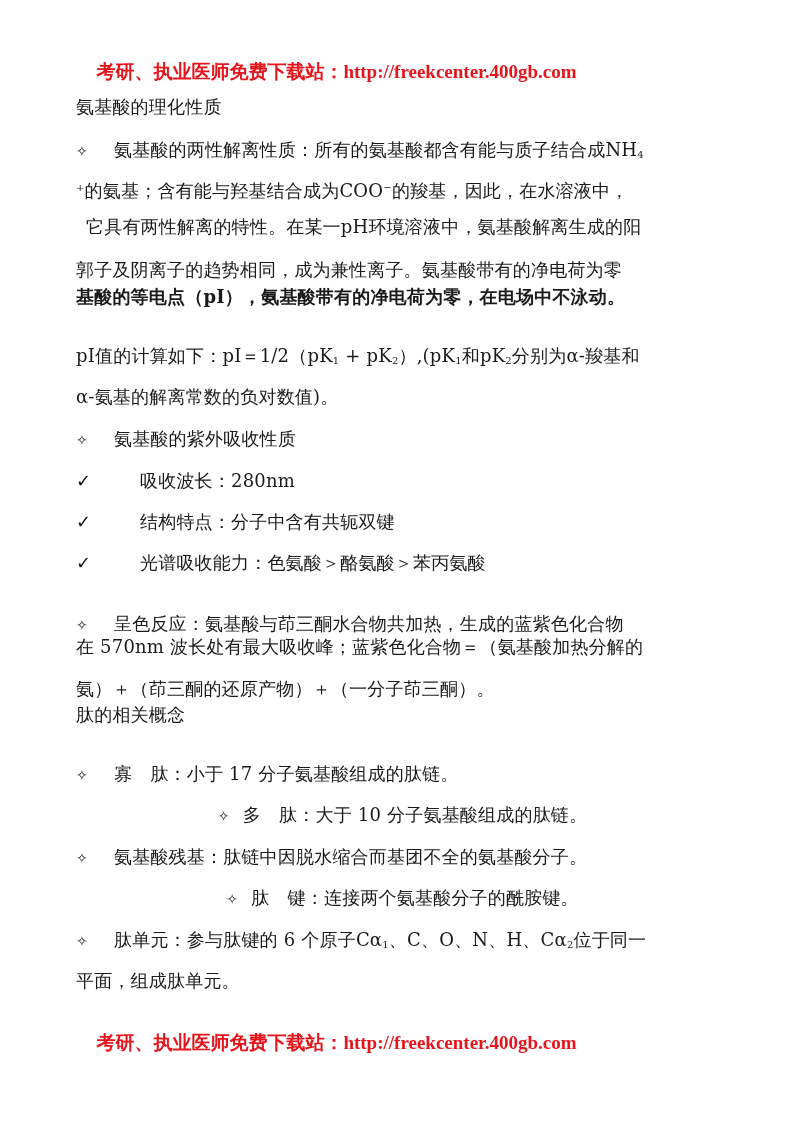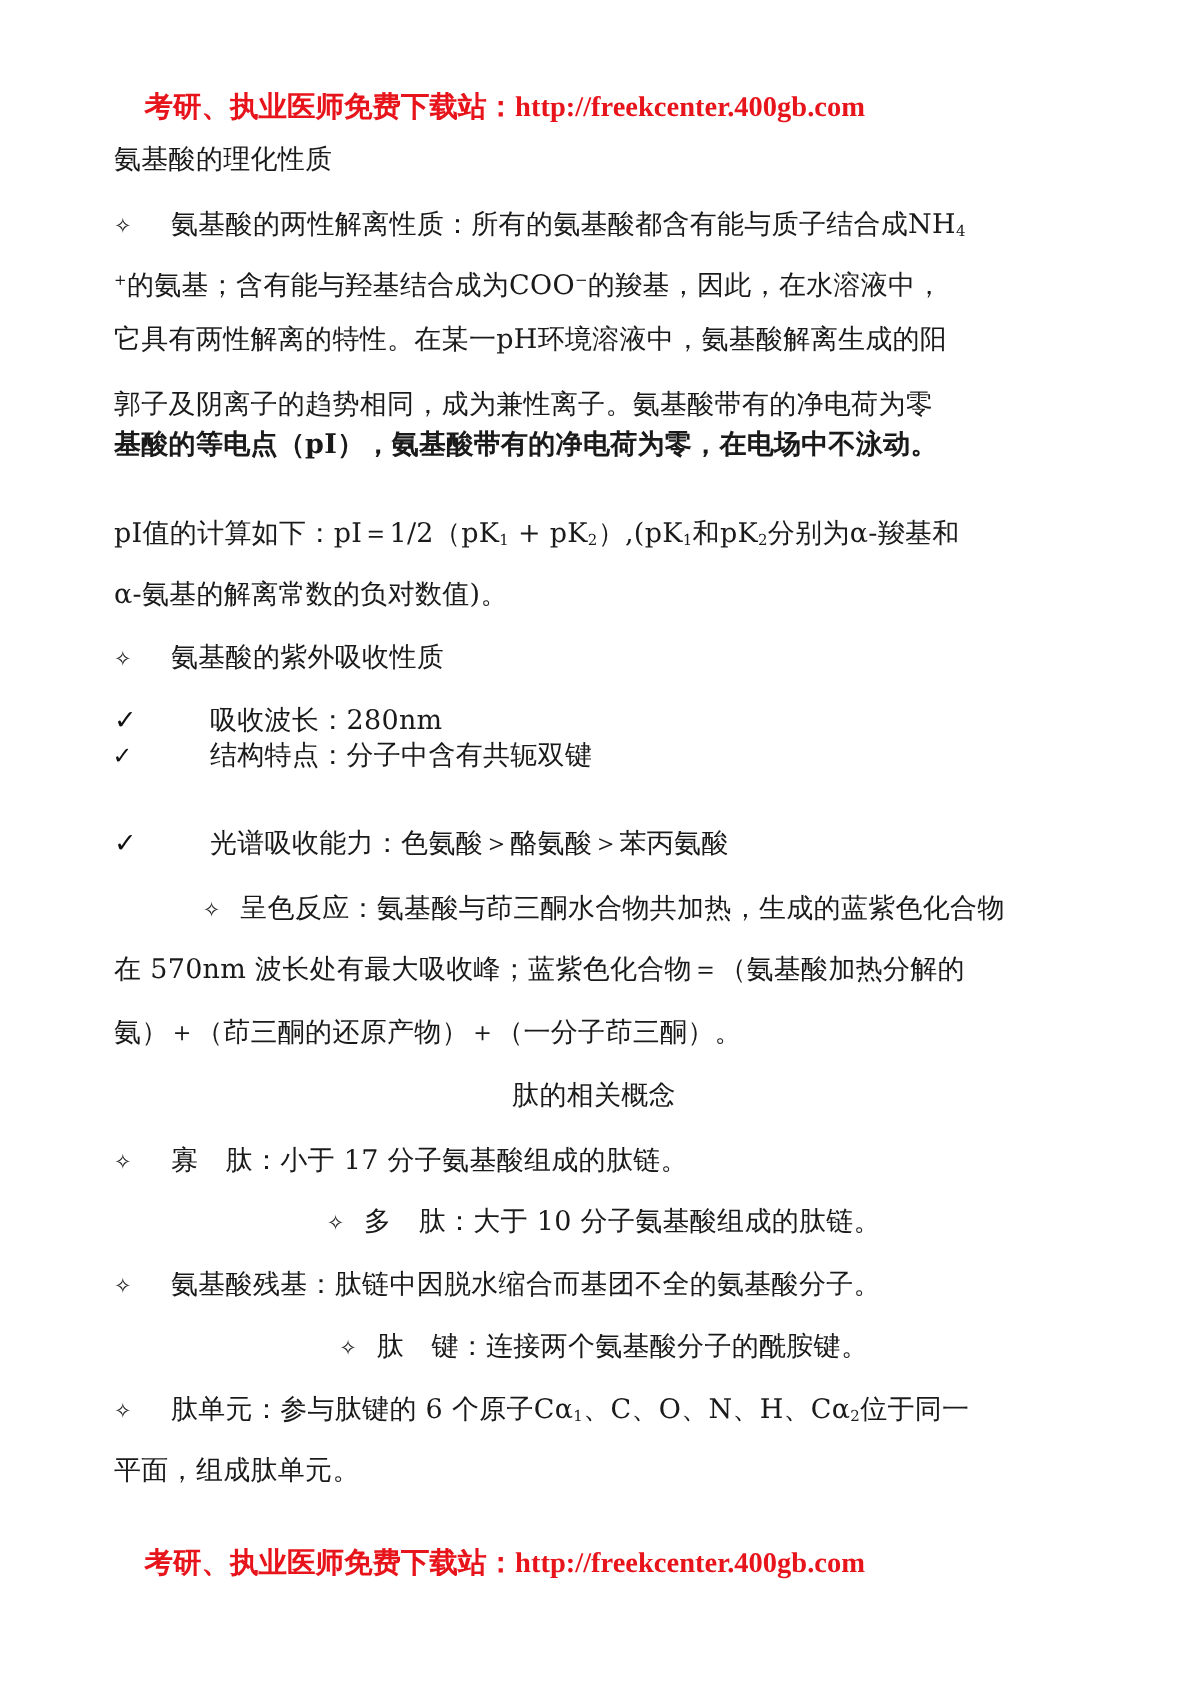--- a/index.html
+++ b/index.html
@@ -27,48 +27,48 @@
 <div class="page">
 
   <div class="line" style="top:2px;">氨基酸的理化性质</div>
 
   <div class="line" style="top:45px;">
     <span class="bullet">✧</span><span>氨基酸的两性解离性质：所有的氨基酸都含有能与质子结合成NH</span><sub>4</sub>
   </div>
   <div class="line" style="top:83px;">
     <sup>+</sup><span>的氨基；含有能与羟基结合成为COO</span><sup>−</sup><span>的羧基，因此，在水溶液中，</span>
   </div>
-  <div class="line" style="top:122px;">它具有两性解离的特性。在某一pH环境溶液中，氨基酸解离生成的阳</div>
+  <div class="line" style="top:122px;margin-left:10px;">它具有两性解离的特性。在某一pH环境溶液中，氨基酸解离生成的阳</div>
   <div class="line" style="top:165px;">郭子及阴离子的趋势相同，成为兼性离子。氨基酸带有的净电荷为零</div>
   <div class="line" style="top:192px;font-weight:bold;">基酸的等电点（pI），氨基酸带有的净电荷为零，在电场中不泳动。</div>
   <div class="line" style="top:251px;">
     <span>pI值的计算如下：pI＝1/2（pK</span><sub>1</sub><span> + pK</span><sub>2</sub><span>）,(pK</span><sub>1</sub><span>和pK</span><sub>2</sub><span>分别为α-羧基和</span>
   </div>
   <div class="line" style="top:292px;">α-氨基的解离常数的负对数值)。</div>
 
   <div class="line" style="top:334px;">
     <span class="bullet">✧</span><span>氨基酸的紫外吸收性质</span>
   </div>
   <div class="line" style="top:376px;">
     <span class="check">✓</span><span>吸收波长：280nm</span>
   </div>
-  <div class="line" style="top:400px;font-family:Liberation Mono, monospace;">
+  <div class="line" style="top:417px;">
     <span class="check">✓</span><span>结构特点：分子中含有共轭双键</span>
   </div>
   <div class="line" style="top:458px;">
     <span class="check">✓</span><span>光谱吸收能力：色氨酸＞酪氨酸＞苯丙氨酸</span>
   </div>
 
-  <div class="line" style="top:501px;text-align:center;">
+  <div class="line" style="top:519px;">
     <span class="bullet">✧</span><span>呈色反应：氨基酸与茚三酮水合物共加热，生成的蓝紫色化合物</span>
   </div>
   <div class="line" style="top:542px;">在 570nm 波长处有最大吸收峰；蓝紫色化合物＝（氨基酸加热分解的</div>
   <div class="line" style="top:584px;">氨）＋（茚三酮的还原产物）＋（一分子茚三酮）。</div>
 
-  <div class="line" style="top:626px;text-align:center;">肽的相关概念</div>
+  <div class="line" style="top:610px;">肽的相关概念</div>
   <div class="line" style="top:669px;">
     <span class="bullet">✧</span><span>寡　肽：小于 17 分子氨基酸组成的肽链。</span>
   </div>
   <div class="line" style="top:710px;text-align:center;">
     <span class="bullet">✧</span><span>多　肽：大于 10 分子氨基酸组成的肽链。</span>
   </div>
   <div class="line" style="top:752px;">
     <span class="bullet">✧</span><span>氨基酸残基：肽链中因脱水缩合而基团不全的氨基酸分子。</span>
   </div>
   <div class="line" style="top:793px;text-align:center;">

